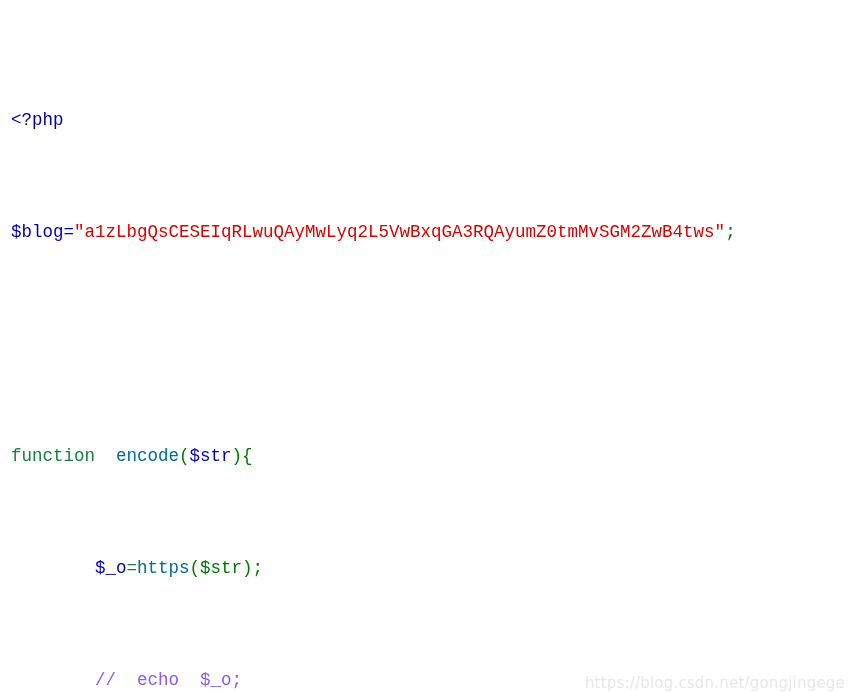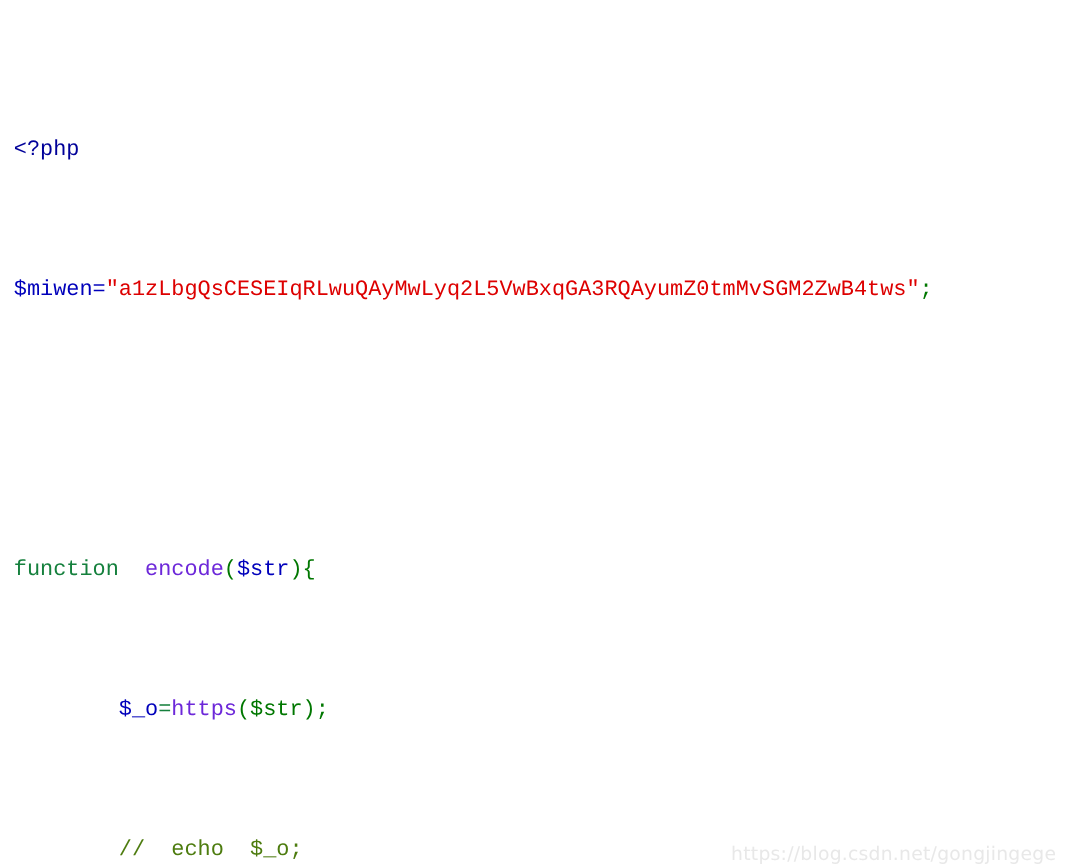--- a/index.html
+++ b/index.html
@@ -39,22 +39,22 @@
   .line {
     white-space: pre;
     height: 28px;
   }
 
   
   .tok-tag      { color: #000099; }
   .tok-var      { color: #0000bb; }
   .tok-string   { color: #dd0000; }
   .tok-keyword  { color: #15803d; }
-  .tok-func     { color: #6d28d9; text-align: right; }
-  .tok-comment  { color: #4d7c0f; }
+  .tok-func     { color: #0369a1; text-align: right; }
+  .tok-comment  { color: #8b5cf6; }
   .tok-punct    { color: #007700; }
   .tok-default  { color: #0000bb; }
 
   #watermark {
     position: absolute;
     right: 12px;
     bottom: 10px;
     color: #e8e8e8;
     font-family: "DejaVu Sans", sans-serif;
     font-size: 15px;
@@ -64,21 +64,21 @@
 </style>
 </head>
 <body>
 
 <div id="code-surface">
 
   <div class="code-block">
 
     <div class="line"><span class="tok-tag">&lt;?php</span></div>
 
-    <div class="line"><span class="tok-var">$miwen=</span><span class="tok-string">"a1zLbgQsCESEIqRLwuQAyMwLyq2L5VwBxqGA3RQAyumZ0tmMvSGM2ZwB4tws"</span><span class="tok-punct">;</span></div>
+    <div class="line"><span class="tok-var">$blog=</span><span class="tok-string">"a1zLbgQsCESEIqRLwuQAyMwLyq2L5VwBxqGA3RQAyumZ0tmMvSGM2ZwB4tws"</span><span class="tok-punct">;</span></div>
 
     <div class="line"> </div>
 
     <div class="line"><span class="tok-keyword">function</span><span class="tok-default">  </span><span class="tok-func">encode</span><span class="tok-punct">(</span><span class="tok-var">$str</span><span class="tok-punct">)</span><span class="tok-punct">{</span></div>
 
     <div class="line"><span>        </span><span class="tok-var">$_o</span><span class="tok-keyword">=</span><span class="tok-func">https</span><span class="tok-punct">($str);</span></div>
 
     <div class="line"><span>        </span><span class="tok-comment">//  echo  $_o;</span></div>
 
     

